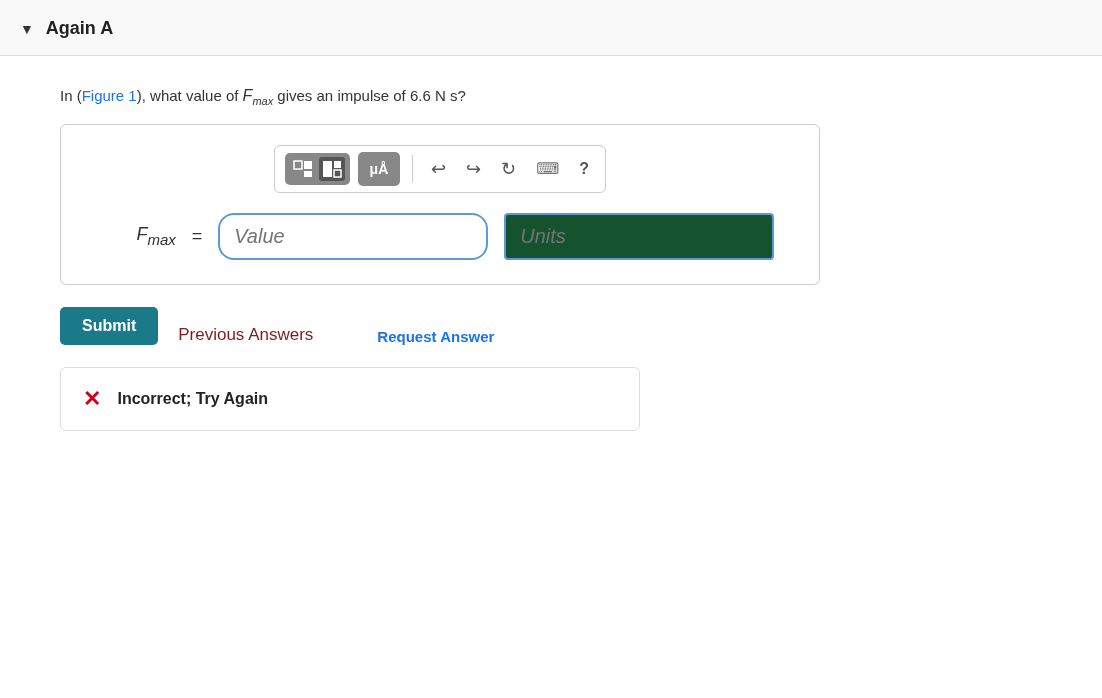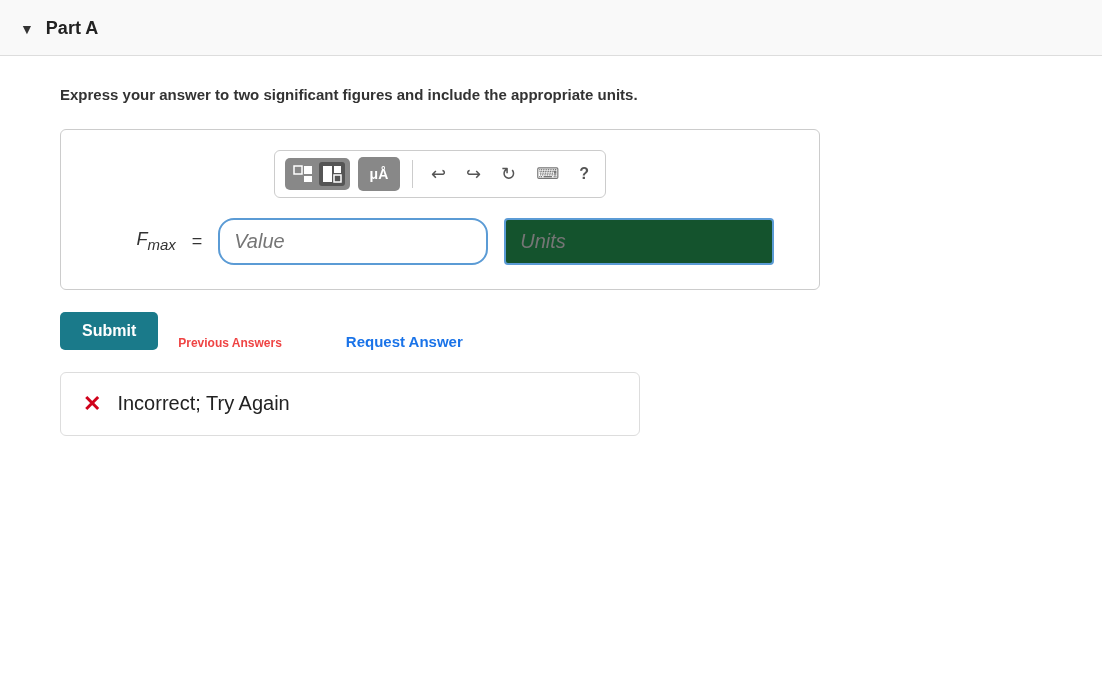--- a/index.html
+++ b/index.html
@@ -213,24 +213,24 @@
       color: #fff;
       border: none;
       border-radius: 5px;
       padding: 10px 22px;
       font-size: 16px;
       font-weight: 600;
       cursor: pointer;
     }
 
     .prev-answers-link {
-      color: #ef4444;
+      color: #7f1d1d;
       text-decoration: none;
-      font-weight: 700;
-      font-size: 12px;
+      font-weight: 400;
+      font-size: 17px;
     }
 
     .request-answer-link {
       color: #1a73e8;
       text-decoration: none;
       font-weight: 600;
       font-size: 15px;
       padding-left: 44px;
     }
 
@@ -245,39 +245,43 @@
       background: #fff;
     }
 
     .x-icon {
       color: #d0021b;
       font-size: 22px;
       font-weight: bold;
     }
 
     .feedback-text {
-      font-size: 20px;
-      font-weight: 400;
+      font-size: 16px;
+      font-weight: 700;
       color: #222;
     }
   </style>
 </head>
 <body>
 
 <div class="page-container">
 
   <div class="part-header">
     <span class="chevron-down">▼</span>
-    <span class="part-title">Part A</span>
+    <span class="part-title">Again A</span>
   </div>
 
   <div class="main-content">
 
-
-    <p class="express-instruction">Express your answer to two significant figures and include the appropriate units.</p>
+    <p class="question-text">
+      <span>In (</span><a href="#" class="figure-link">Figure 1</a><span>), what value of</span>
+      <span class="f-max-inline"> <em>F</em><sub class="f-sub">max</sub></span>
+      <span>gives an impulse of 6.6 N s?</span>
+    </p>
+
 
     <div class="answer-box">
 
       <div class="toolbar">
 
         <div class="toolbar-group">
           <div class="toolbar-icon-box">
             <svg width="20" height="18" viewBox="0 0 20 18">
               <rect x="1" y="1" width="8" height="8" fill="none" stroke="white" stroke-width="1.5"></rect>
               <rect x="11" y="1" width="8" height="8" fill="white"></rect>

